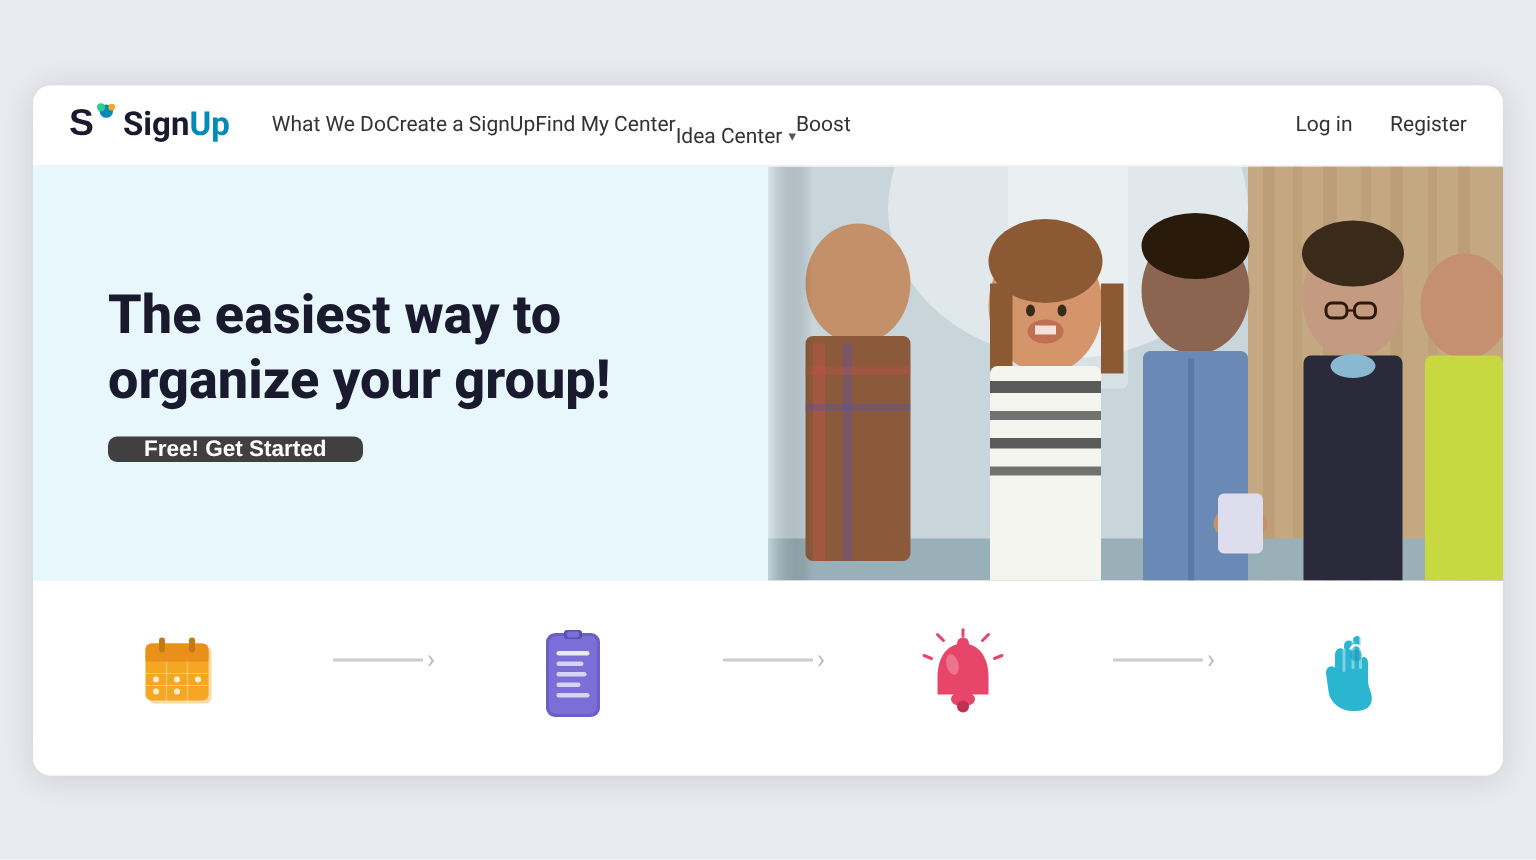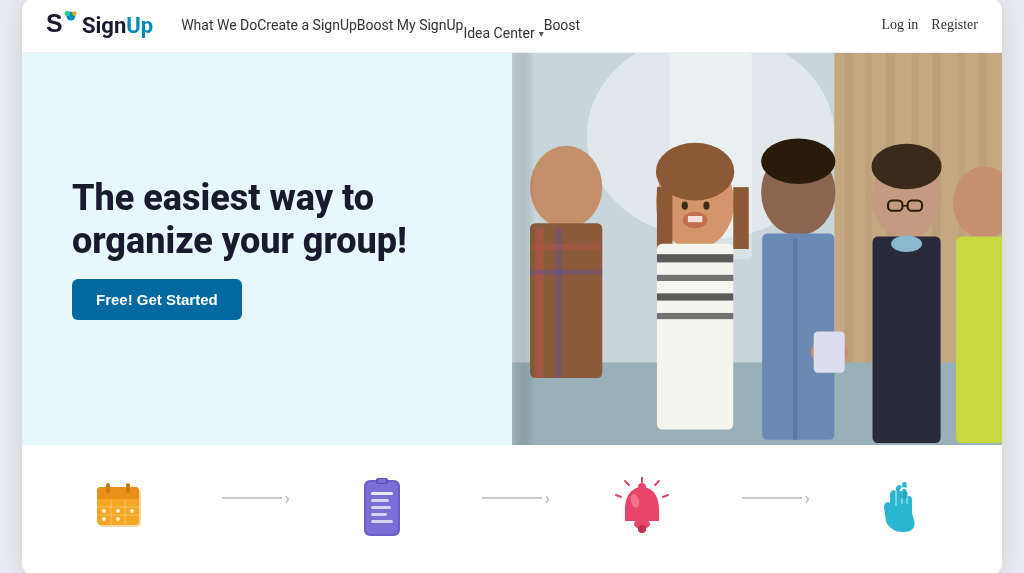--- a/index.html
+++ b/index.html
@@ -80,36 +80,35 @@
     }
 
     .dropdown-arrow {
       font-size: 10px;
       color: #555;
     }
 
     .auth-links {
       display: flex;
       align-items: center;
-      gap: 13px;
+      gap: 25px;
       margin-left: auto;
-      font-family: Liberation Serif, serif;
     }
 
     .auth-link {
       font-size: 14px;
       color: #333;
       text-decoration: none;
       cursor: pointer;
     }
 
     
     .hero {
       display: flex;
-      height: 392px;
+      height: 276px;
     }
 
     .hero-left {
       flex: 0 0 490px;
       background: #e8f7fc;
       display: flex;
       flex-direction: column;
       justify-content: center;
       padding: 40px 50px;
     }
@@ -124,25 +123,25 @@
 
     .hero-subtitle {
       font-size: 15px;
       color: #444;
       line-height: 1.5;
       margin-bottom: 28px;
     }
 
     .cta-button {
       display: inline-block;
-      background: #0369a1;
+      background: #404040;
       color: #fff;
       font-size: 15px;
       font-weight: 600;
-      padding: 12px 24px;
+      padding: 0 24px;
       border-radius: 6px;
       border: none;
       cursor: pointer;
       width: fit-content;
     }
 
     .hero-right {
       flex: 1;
       overflow: hidden;
       position: relative;
@@ -214,21 +213,21 @@
         <circle cx="32" cy="5" r="2.5" fill="#f5a623"></circle>
       </svg>
       <span class="logo-text">
         <span style="color:#1a1a2e">Sign</span><span style="color:#008bb9">Up</span>
       </span>
     </a>
 
     <div class="nav-links">
       <a class="nav-link" href="#">What We Do</a>
       <a class="nav-link" href="#">Create a SignUp</a>
-      <a class="nav-link" href="#">Boost My SignUp</a>
+      <a class="nav-link" href="#">Find My Center</a>
       <span class="nav-dropdown">
         <span>Idea Center</span>
         <span class="dropdown-arrow">▾</span>
       </span>
       <a class="nav-link" href="#">Boost</a>
     </div>
 
     <div class="auth-links">
       <a class="auth-link" href="#">Log in</a>
       <a class="auth-link" href="#">Register</a>

